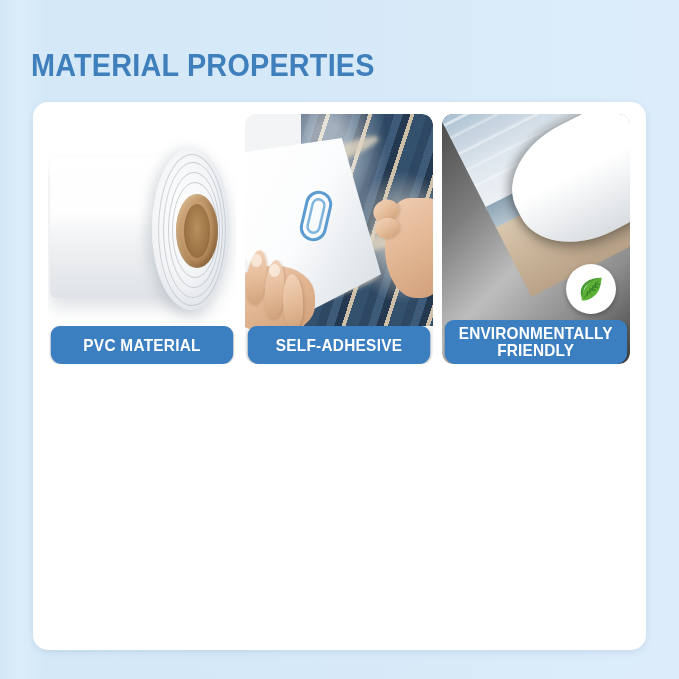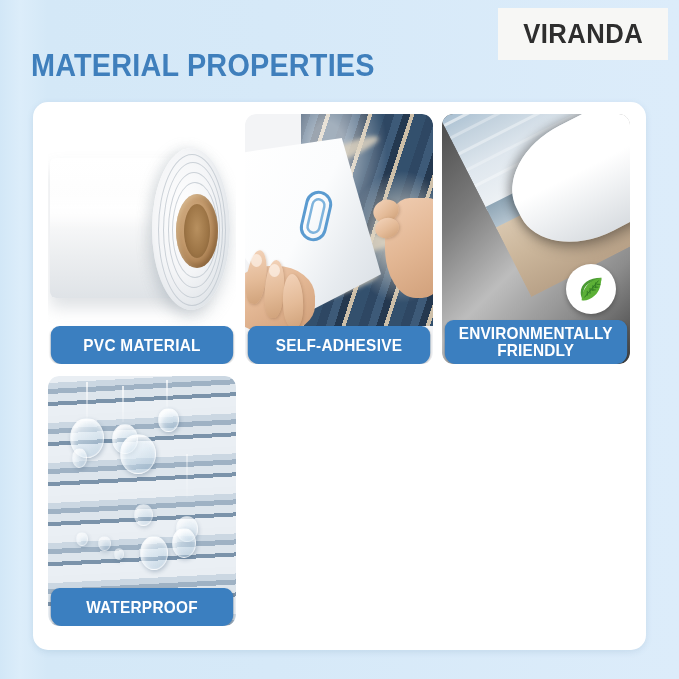--- a/index.html
+++ b/index.html
@@ -266,23 +266,20 @@
     position:absolute;left:11px;top:118px;width:5px;height:30px;
     background:linear-gradient(180deg,#d3d6da,#9aa0a6);
     border-radius:2px;
   }
 </style>
 </head>
 <body>
 
 <div class="page">
 
-  <div class="brand-box">
-    <div class="brand-text">VIRANDA</div>
-  </div>
   <div class="page-title">MATERIAL PROPERTIES</div>
 
   <div class="panel">
     <div class="grid">
 
       <div class="card">
         <div class="photo c1-bg">
           <div class="roll-wrap">
             <div class="roll-body">
               <div class="roll-sheen"></div>
@@ -369,41 +366,18 @@
           </div>
         </div>
         <div class="label two">
           <div>
             <span>ENVIRONMENTALLY</span>
             <span>FRIENDLY</span>
           </div>
         </div>
       </div>
 
-      <div class="card">
-        <div class="photo c4-bg">
-          <div class="trail" style="left:38px;top:6px;height:42px;"></div>
-          <div class="trail" style="left:74px;top:10px;height:36px;"></div>
-          <div class="trail" style="left:118px;top:4px;height:30px;"></div>
-          <div class="trail" style="left:138px;top:78px;height:44px;opacity:.6;"></div>
-          <div class="drop" style="left:22px;top:42px;width:32px;height:38px;"></div>
-          <div class="drop" style="left:64px;top:48px;width:24px;height:28px;"></div>
-          <div class="drop" style="left:72px;top:58px;width:34px;height:38px;"></div>
-          <div class="drop" style="left:110px;top:32px;width:19px;height:22px;"></div>
-          <div class="drop" style="left:24px;top:72px;width:13px;height:18px;opacity:.8;"></div>
-          <div class="drop" style="left:86px;top:128px;width:17px;height:20px;opacity:.75;"></div>
-          <div class="drop" style="left:128px;top:140px;width:20px;height:24px;opacity:.8;"></div>
-          <div class="drop" style="left:92px;top:160px;width:26px;height:32px;"></div>
-          <div class="drop" style="left:124px;top:152px;width:22px;height:28px;"></div>
-          <div class="drop" style="left:28px;top:156px;width:10px;height:12px;opacity:.7;"></div>
-          <div class="drop" style="left:50px;top:160px;width:11px;height:13px;opacity:.7;"></div>
-          <div class="drop" style="left:66px;top:172px;width:8px;height:10px;opacity:.6;"></div>
-        </div>
-        <div class="label one">
-          <span>WATERPROOF</span>
-        </div>
-      </div>
 
 
 
     </div>
   </div>
 </div>
 
 </body></html>

